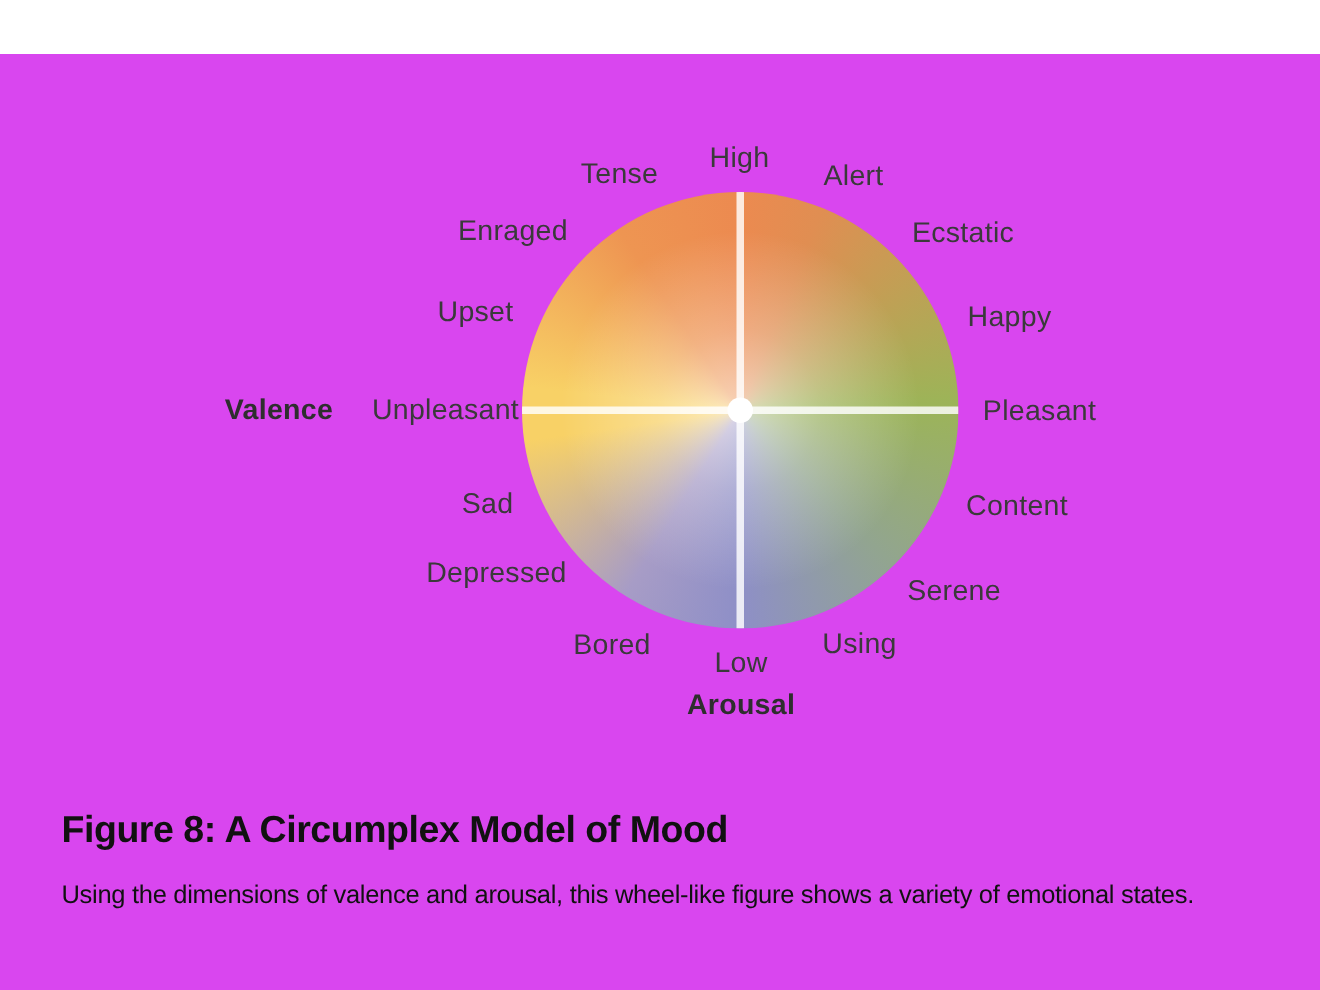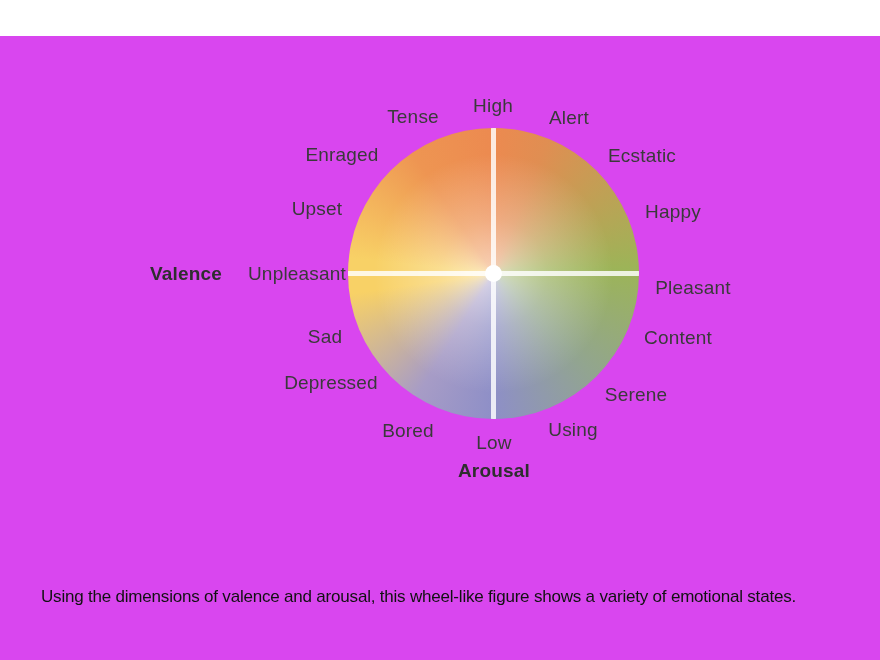--- a/index.html
+++ b/index.html
@@ -127,35 +127,36 @@
 
   <div class="wheel">
     <div class="axis-v"></div>
     <div class="axis-h"></div>
   </div>
   <div class="center-dot"></div>
 
   <span class="wlabel" style="left:493px; top:70px;">High</span>
   <span class="wlabel" style="left:494px; top:407px;">Low</span>
   <span class="wlabel" style="left:297px; top:238px;">Unpleasant</span>
-  <span class="wlabel" style="left:693px; top:252px;">Pleasant</span>
+  <span class="wlabel" style="left:693px; top:239px;">Pleasant</span>
   <span class="wlabel bold" style="left:186px; top:238px;">Valence</span>
   <span class="wlabel bold" style="left:494px; top:435px;">Arousal</span>
 
   <span class="wlabel" style="left:413px; top:81px;">Tense</span>
   <span class="wlabel" style="left:569px; top:82px;">Alert</span>
   <span class="wlabel" style="left:342px; top:119px;">Enraged</span>
   <span class="wlabel" style="left:642px; top:120px;">Ecstatic</span>
   <span class="wlabel" style="left:317px; top:173px;">Upset</span>
   <span class="wlabel" style="left:673px; top:176px;">Happy</span>
   <span class="wlabel" style="left:325px; top:301px;">Sad</span>
   <span class="wlabel" style="left:678px; top:302px;">Content</span>
   <span class="wlabel" style="left:331px; top:347px;">Depressed</span>
   <span class="wlabel" style="left:636px; top:359px;text-align:center;">Serene</span>
   <span class="wlabel" style="left:408px; top:395px;">Bored</span>
   <span class="wlabel" style="left:573px; top:394px;">Using</span>
 
+  <div class="figure-title">Figure 8: A Circumplex Model of Mood</div>
   <div class="figure-caption">Using the dimensions of valence and arousal, this wheel-like figure shows a variety of emotional states.</div>
 
   <div class="footer-bar"></div>
   <div class="page-number">47</div>
 
 </div>
 
 </body></html>

